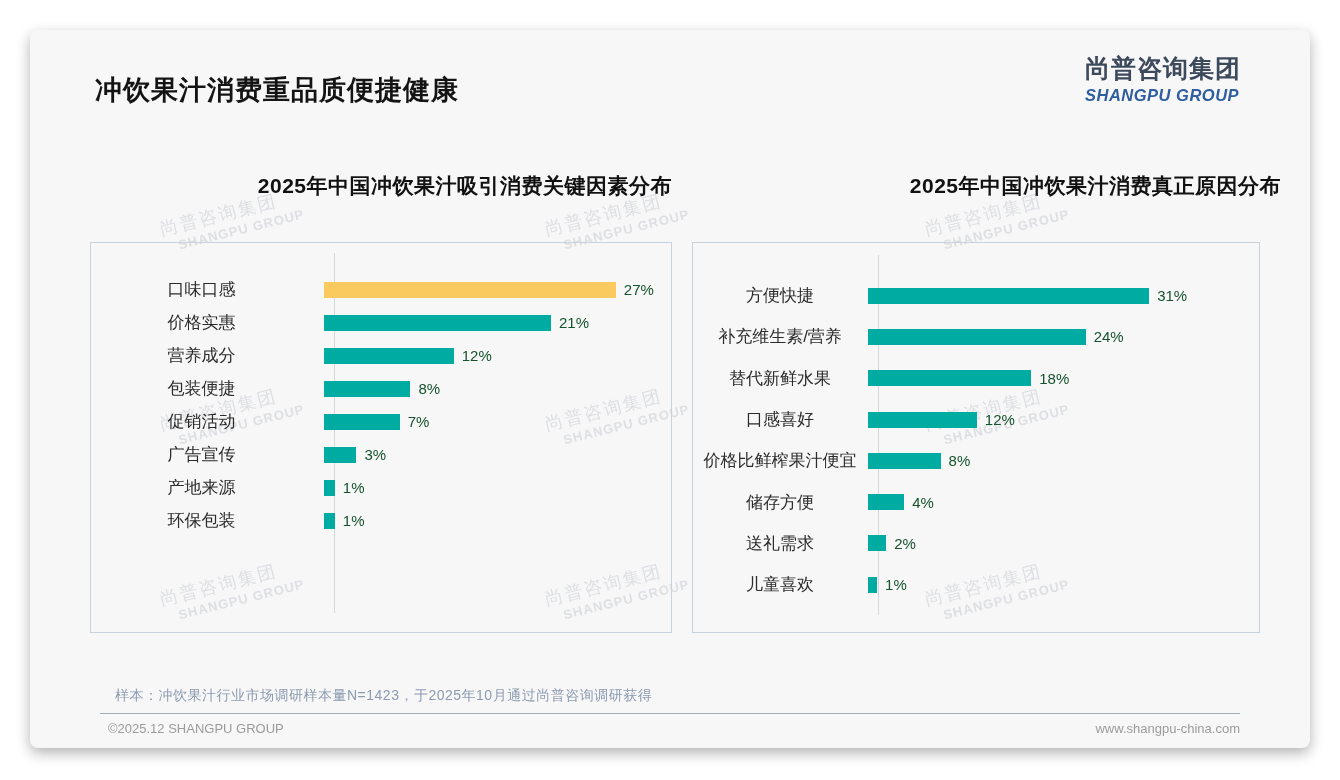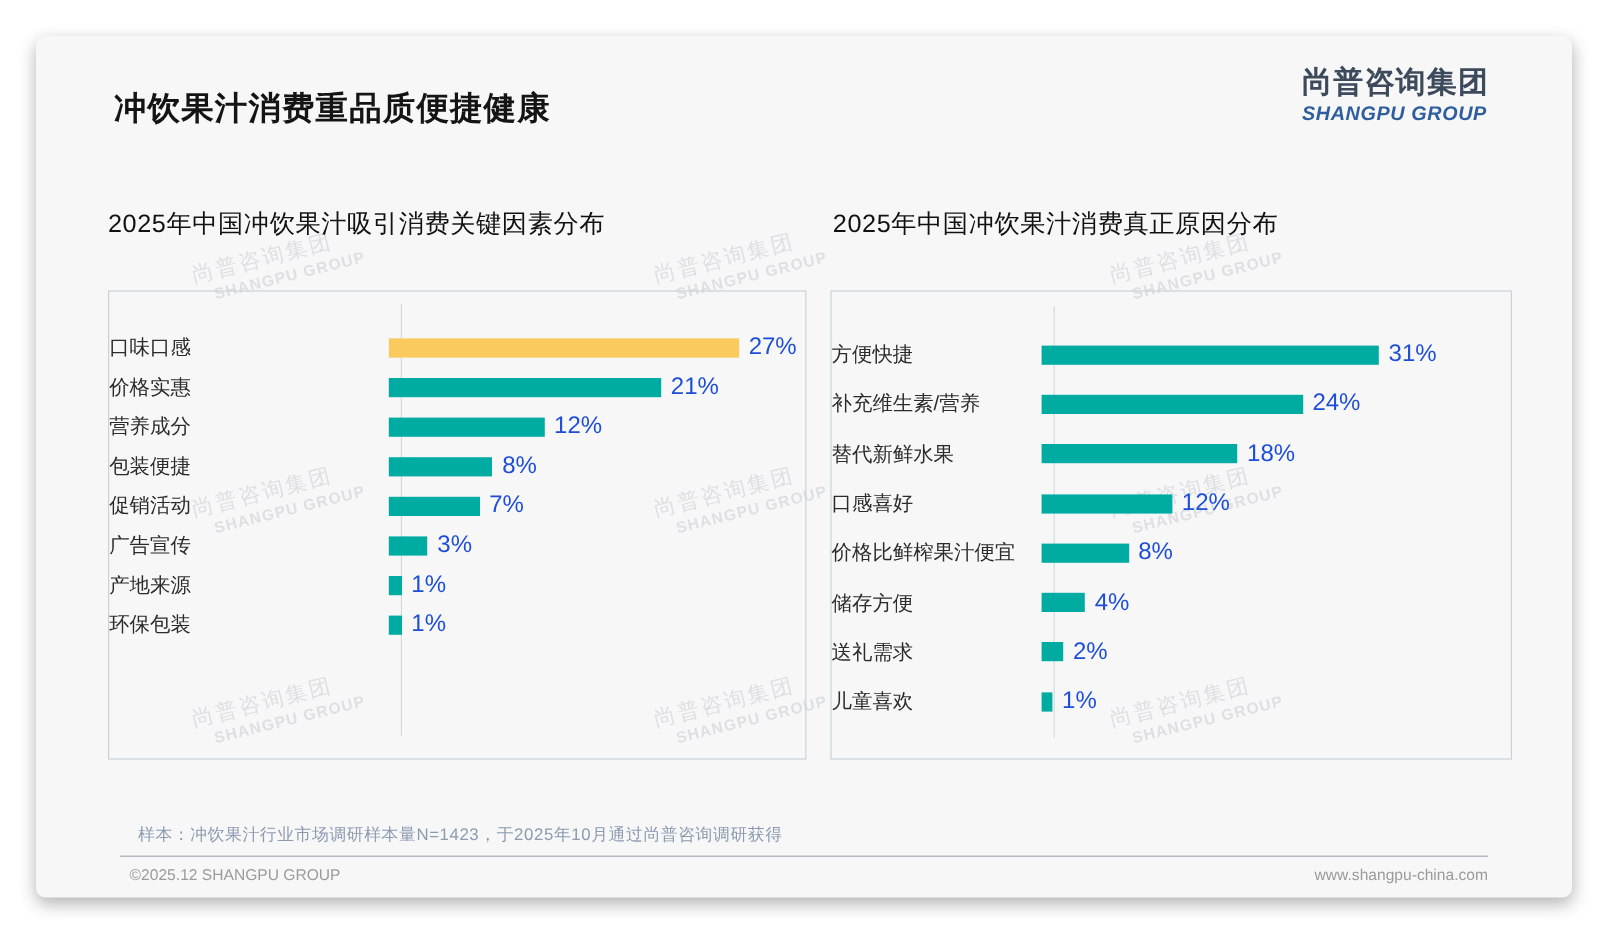--- a/index.html
+++ b/index.html
@@ -14,46 +14,46 @@
   .wm .wm-en { font-size:13px; font-weight:bold; letter-spacing:1px; padding-left:14px; }
 
   .content { position:absolute; inset:0; z-index:2; }
 
   .main-title { position:absolute; left:65px; top:42px; font-size:27px; font-weight:bold; color:#141414; letter-spacing:1px; }
 
   .logo { position:absolute; left:1055px; top:22px; width:160px; }
   .logo-cn { font-size:25px; font-weight:bold; color:#3d4a5c; letter-spacing:1px; }
   .logo-en { font-size:16.5px; font-weight:bold; font-style:italic; color:#2f5e9e; letter-spacing:0.5px; margin-top:1px; }
 
-  .chart-title { position:absolute; top:142px; font-size:21px; font-weight:normal; color:#111111; text-align:left; letter-spacing:0.5px; }
+  .chart-title { position:absolute; top:142px; font-size:21px; font-weight:bold; color:#111111; text-align:right; letter-spacing:0.5px; }
   #title-left  { left:60px;  width:582px; }
-  #title-right { left:664px; width:568px; }
+  #title-right { left:683px; width:568px; }
 
   .panel { position:absolute; top:212px; height:391px; border:1px solid #c8d2dc; background:transparent; }
   #panel-left  { left:60px;  width:582px; }
   #panel-right { left:662px; width:568px; }
 
   .axis { position:absolute; width:1px; background:#d5d9dd; }
   #panel-left  .axis { left:243px; top:10px; height:360px; }
   #panel-right .axis { left:185px; top:12px; height:360px; }
 
   .rows { position:absolute; left:0; right:0; }
   #panel-left  .rows { top:30px; }
   #panel-right .rows { top:32px; }
 
   .bar-row { display:flex; align-items:center; }
   #panel-left  .bar-row { height:33px; }
   #panel-right .bar-row { height:41.3px; }
 
-  .bar-label { text-align:left; font-size:17px; color:#2b2b2b; flex:none; }
+  .bar-label { text-align:center; font-size:17px; color:#2b2b2b; flex:none; }
   #panel-left  .bar-label { width:232px; padding-right:11px; }
   #panel-right .bar-label { width:174px; }
 
   .bar { height:16px; flex:none; margin-left:1px; }
-  .bar-pct { font-size:20px; color:#1d4ed8; margin-left:8px; flex:none; }
+  .bar-pct { font-size:15px; color:#14532d; margin-left:8px; flex:none; }
 
   .footnote { position:absolute; left:85px; top:657px; font-size:14px; color:#8c9bb0; letter-spacing:0.5px; }
   .divider { position:absolute; left:70px; top:683px; width:1140px; height:1px; background:#a3adb8; }
   .copyright { position:absolute; left:78px; top:691px; font-size:13px; color:#9b9b9b; }
   .website { position:absolute; right:70px; top:691px; font-size:13px; color:#9b9b9b; }
 </style>
 </head>
 <body>
 
 <div class="stage">

